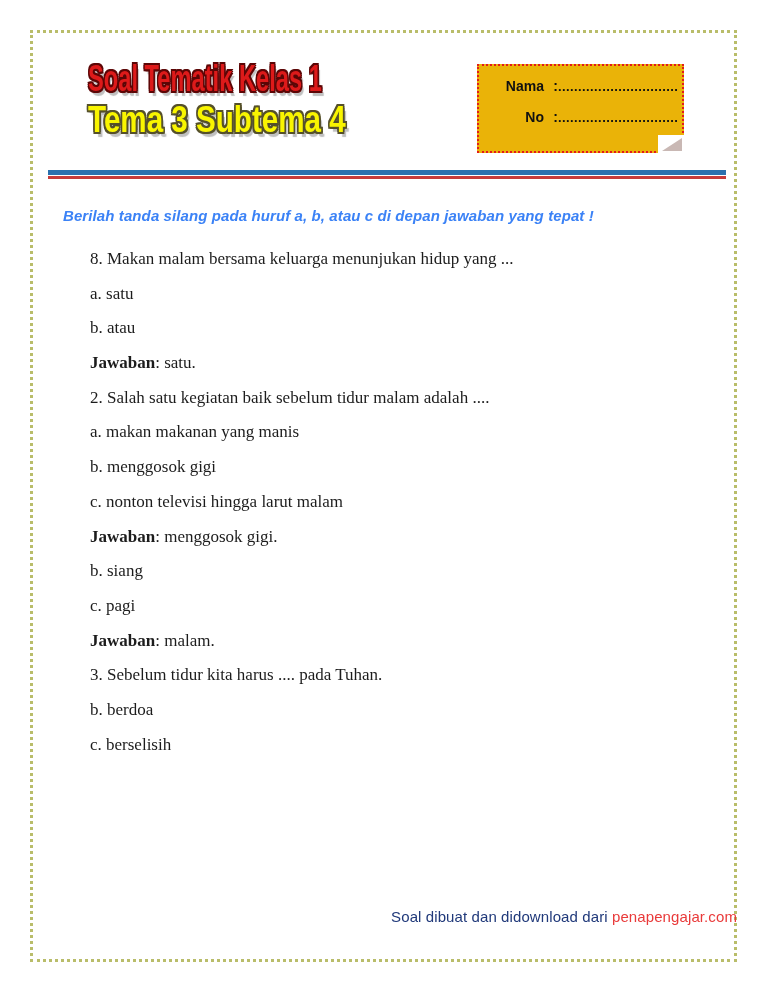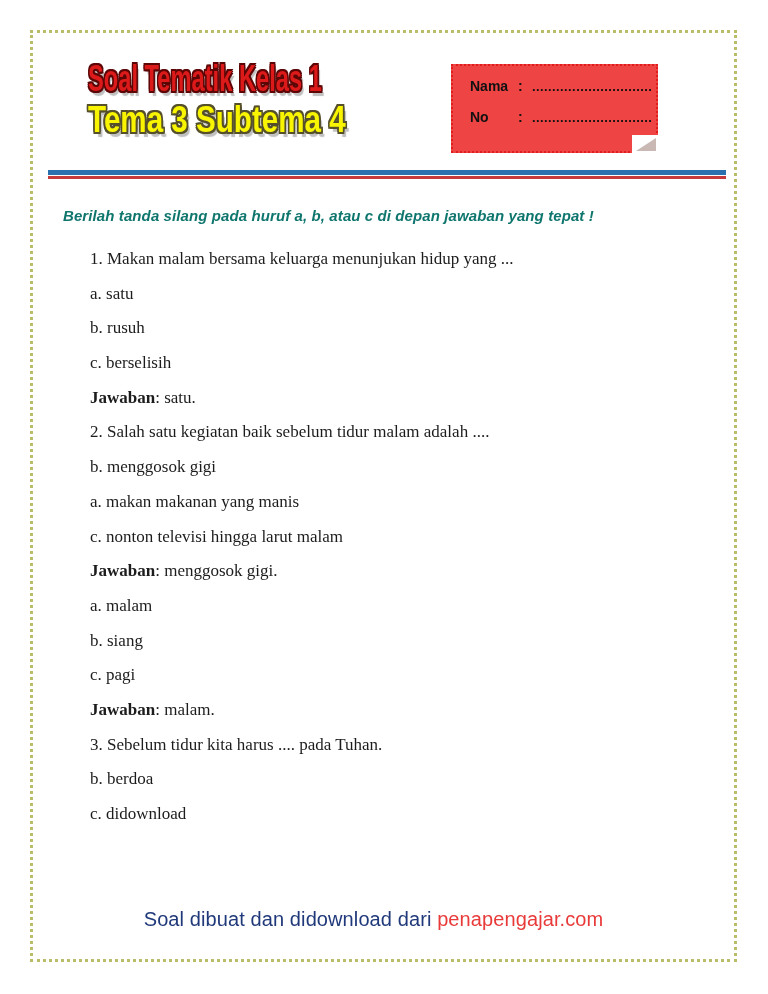--- a/index.html
+++ b/index.html
@@ -49,25 +49,26 @@
       -2px -2px 0 #55502a, 2px -2px 0 #55502a,
       -2px 2px 0 #55502a, 2px 2px 0 #55502a,
       -2px 0 0 #55502a, 2px 0 0 #55502a,
       0 -2px 0 #55502a, 0 2px 0 #55502a,
       4px 5px 1px rgba(130,130,130,0.5);
   }
 
   
   .name-box {
     position: absolute;
-    left: 451px; top: 64px;
+    left: 477px; top: 64px;
     width: 207px; height: 89px;
     border: 2px dotted #e21b1b;
-    background: #ef4444;
+    background: #eab308;
     padding: 12px 0 0 17px;
+    text-align: right;
   }
   .name-row {
     display: flex;
     align-items: baseline;
     height: 31px;
     font-weight: bold;
     font-size: 14px;
     color: #111111;
     white-space: nowrap;
   }
@@ -98,43 +99,43 @@
   .divider .blue { height: 5px; background: #2a70ae; }
   .divider .red  { height: 3px; background: #c53b3b; margin-top: 1px; }
 
   
   .instruction {
     position: absolute;
     left: 63px; top: 207px;
     font-size: 15px;
     font-weight: bold;
     font-style: italic;
-    color: #0f766e;
+    color: #3b82f6;
     letter-spacing: 0.1px;
   }
 
   
   .content {
     position: absolute;
     left: 90px; top: 242px;
     width: 620px;
     font-family: "Liberation Serif", serif;
     font-size: 17px;
     color: #1c1c1c;
   }
   .line { height: 34.7px; line-height: 34.7px; white-space: nowrap; }
   .line .b { font-weight: bold; margin-top: 12px; }
 
   
   .footer {
     position: absolute;
-    left: 20px; top: 908px;
+    left: 30px; top: 908px;
     width: 707px;
-    text-align: center;
-    font-size: 20px;
+    text-align: right;
+    font-size: 15px;
     letter-spacing: 0.1px;
   }
   .footer .pre { color: #20397a; }
   .footer .link { color: #e93a3a; }
 </style>
 </head>
 <body>
 
 <div class="page-border"></div>
 
@@ -158,37 +159,35 @@
 </div>
 
 <div class="divider">
   <div class="blue"></div>
   <div class="red"></div>
 </div>
 
 <div class="instruction">Berilah tanda silang pada huruf a, b, atau c di depan jawaban yang tepat !</div>
 
 <div class="content">
-  <div class="line">1. Makan malam bersama keluarga menunjukan hidup yang ...</div>
+  <div class="line">8. Makan malam bersama keluarga menunjukan hidup yang ...</div>
   <div class="line">a. satu</div>
-  <div class="line">b. rusuh</div>
-  <div class="line">c. berselisih</div>
+  <div class="line">b. atau</div>
   <div class="line"><span class="b">Jawaban</span><span>: satu.</span></div>
 
   <div class="line">2. Salah satu kegiatan baik sebelum tidur malam adalah ....</div>
+  <div class="line">a. makan makanan yang manis</div>
   <div class="line">b. menggosok gigi</div>
-  <div class="line">a. makan makanan yang manis</div>
   <div class="line">c. nonton televisi hingga larut malam</div>
   <div class="line"><span class="b">Jawaban</span><span>: menggosok gigi.</span></div>
 
-  <div class="line">a. malam</div>
   <div class="line">b. siang</div>
   <div class="line">c. pagi</div>
   <div class="line"><span class="b">Jawaban</span><span>: malam.</span></div>
 
   <div class="line">3. Sebelum tidur kita harus .... pada Tuhan.</div>
   <div class="line">b. berdoa</div>
-  <div class="line">c. didownload</div>
+  <div class="line">c. berselisih</div>
 </div>
 
 <div class="footer">
   <span class="pre">Soal dibuat dan didownload dari </span><span class="link">penapengajar.com</span>
 </div>
 
 </body></html>

